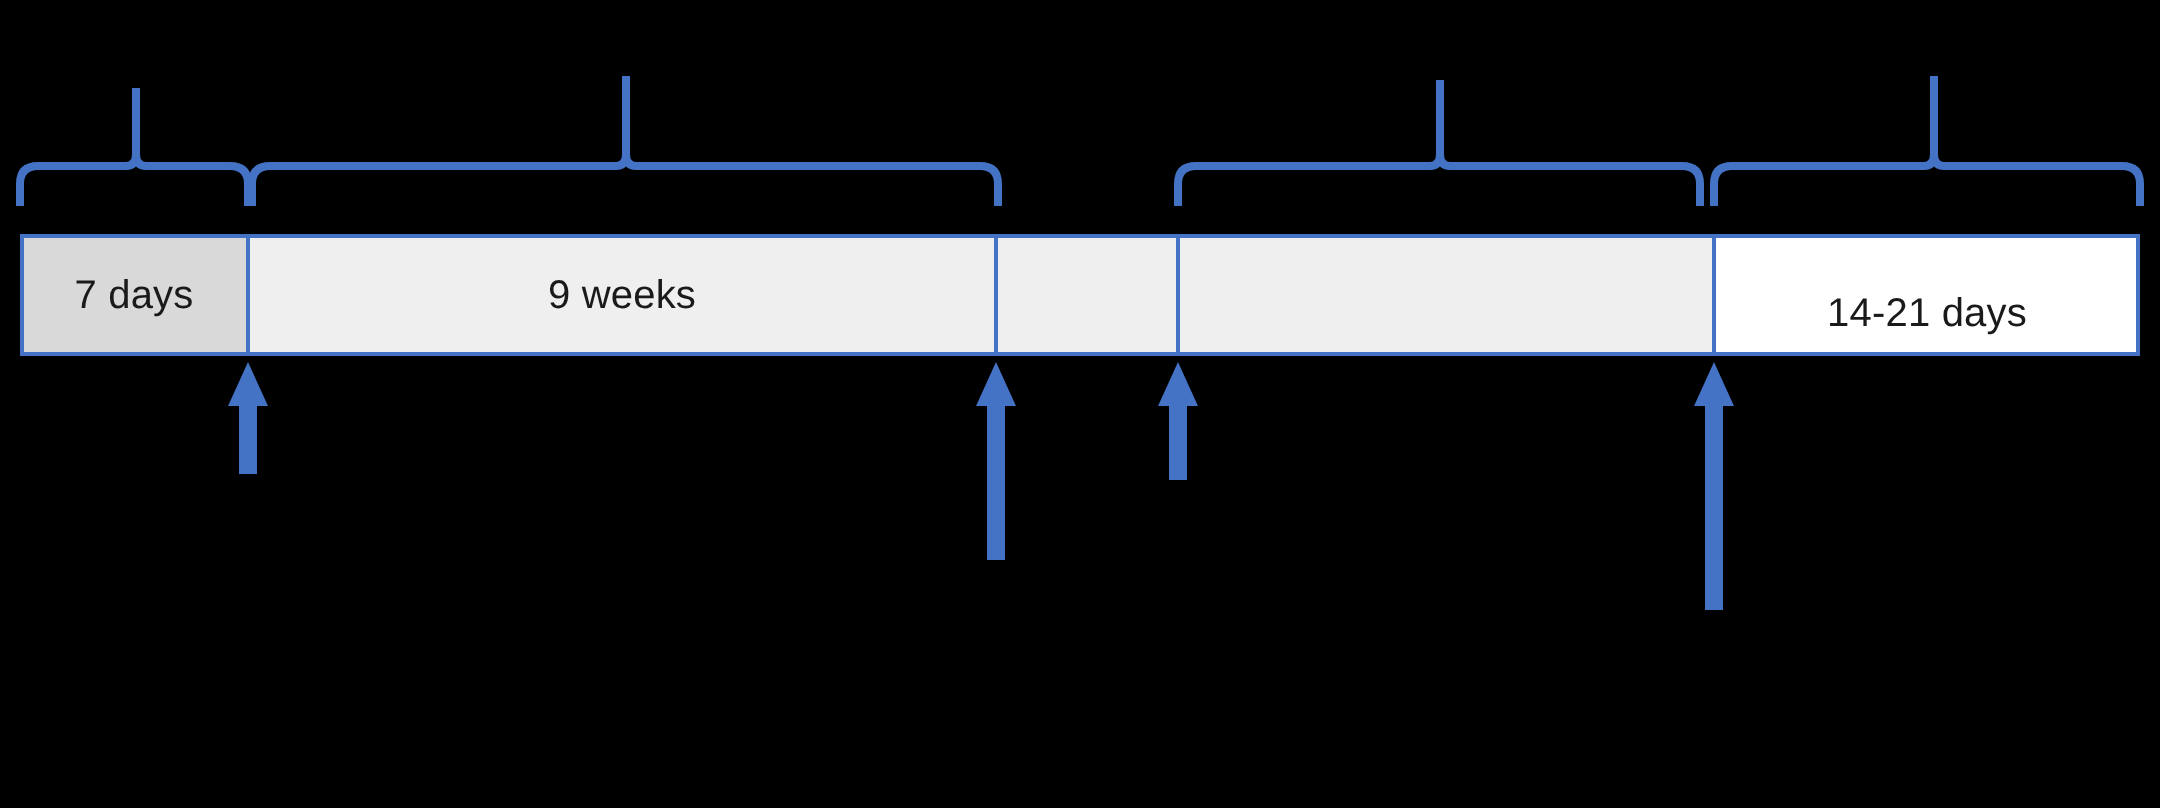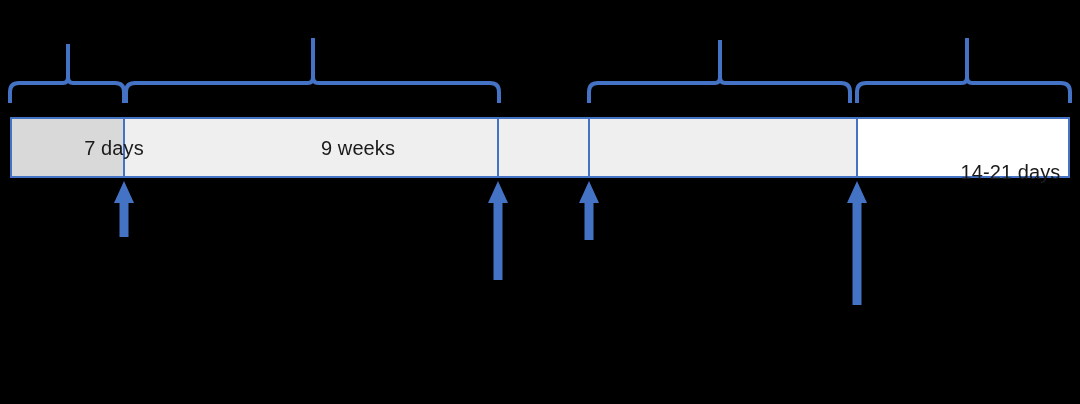--- a/index.html
+++ b/index.html
@@ -27,21 +27,20 @@
     display: flex;
     align-items: center;
     justify-content: center;
     color: #1a1a1a;
     font-size: 20px;
     font-family: "Liberation Sans", sans-serif;
     line-height: 1;
     white-space: nowrap;
     pointer-events: none;
     letter-spacing: 0.1px;
-    padding-left: 47px;
   }
 </style>
 </head>
 <body>
 
 <div id="canvas">
 
   <svg id="diagram-svg" viewBox="0 0 1080 404" xmlns="http://www.w3.org/2000/svg">
 
     <g id="braces-group">
@@ -81,16 +80,16 @@
         <polygon points="498,181 508,203 502.5,203 502.5,280 493.5,280 493.5,203 488,203" fill="#4472c4"></polygon>
         <polygon points="589,181 599,203 593.5,203 593.5,240 584.5,240 584.5,203 579,203" fill="#4472c4"></polygon>
         <polygon points="857,181 867,203 861.5,203 861.5,305 852.5,305 852.5,203 847,203" fill="#4472c4"></polygon>
       </g>
 
   </svg>
 
   <div id="labels-layer">
       <div class="seg-label" style="left: 10px; top: 117px; width: 114px; height: 61px; color: rgb(26, 26, 26);">7 days</div>
       <div class="seg-label" style="left: 124px; top: 117px; width: 374px; height: 61px; color: rgb(26, 26, 26);">9 weeks</div>
-      <div class="seg-label" style="left: 857px; top: 132px; width: 213px; height: 79px; color: rgb(26, 26, 26); border-radius: 23px;">14-21 days</div>
+      <div class="seg-label" style="left: 857px; top: 117px; width: 213px; height: 79px; color: rgb(26, 26, 26); border-radius: 23px;">14-21 days</div>
     </div>
 
 </div>
 
 </body></html>

